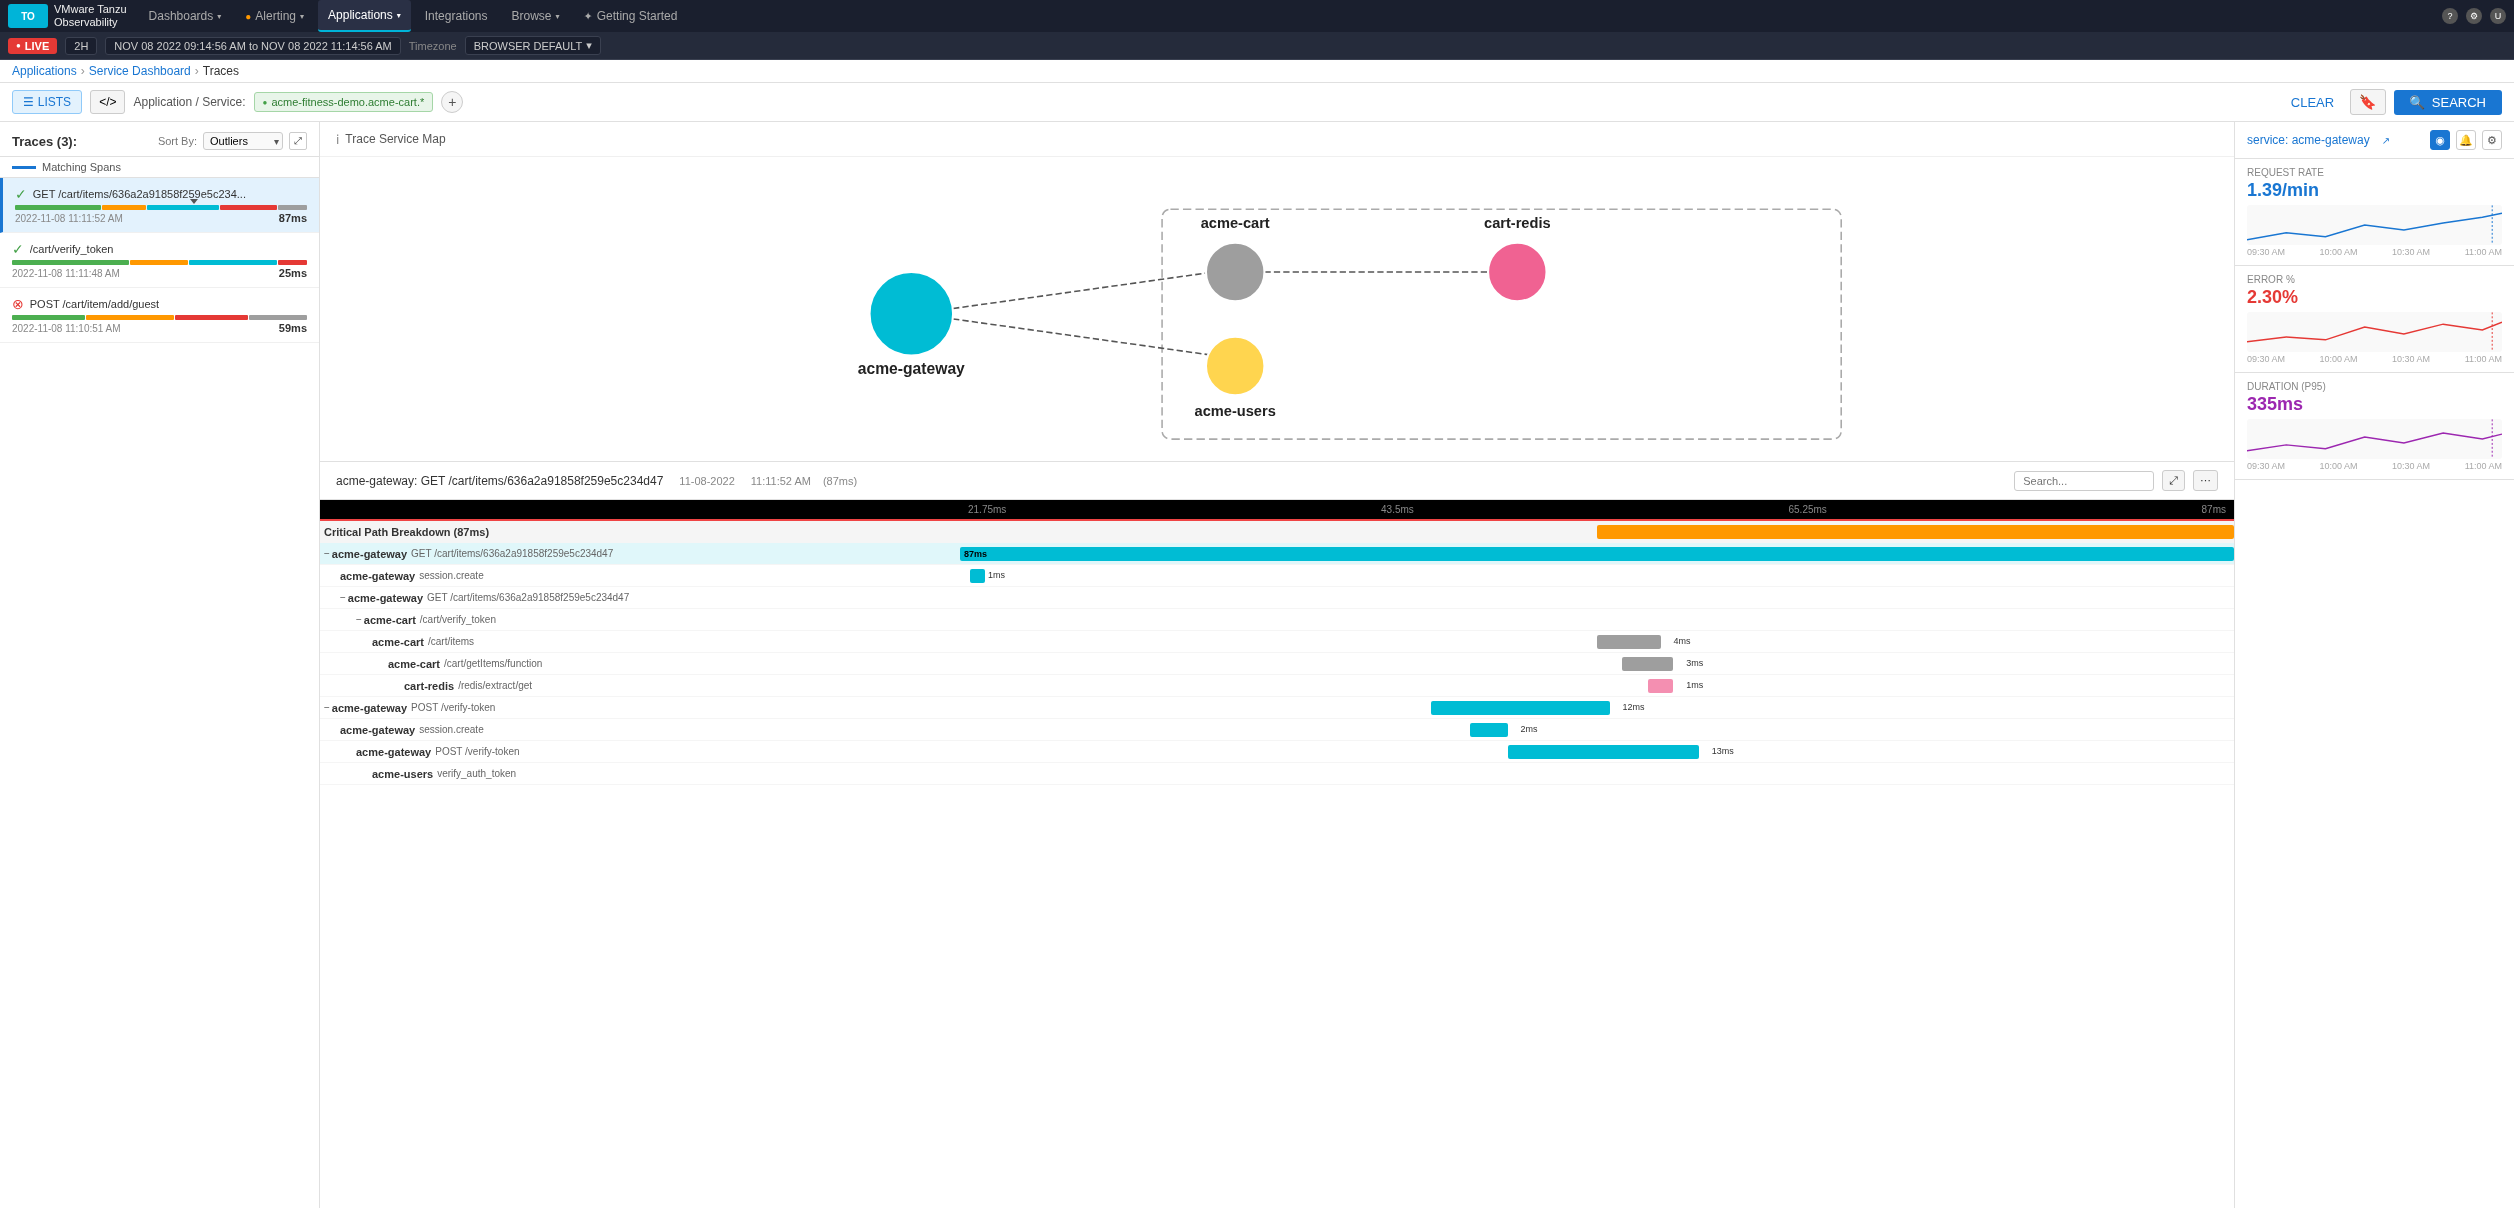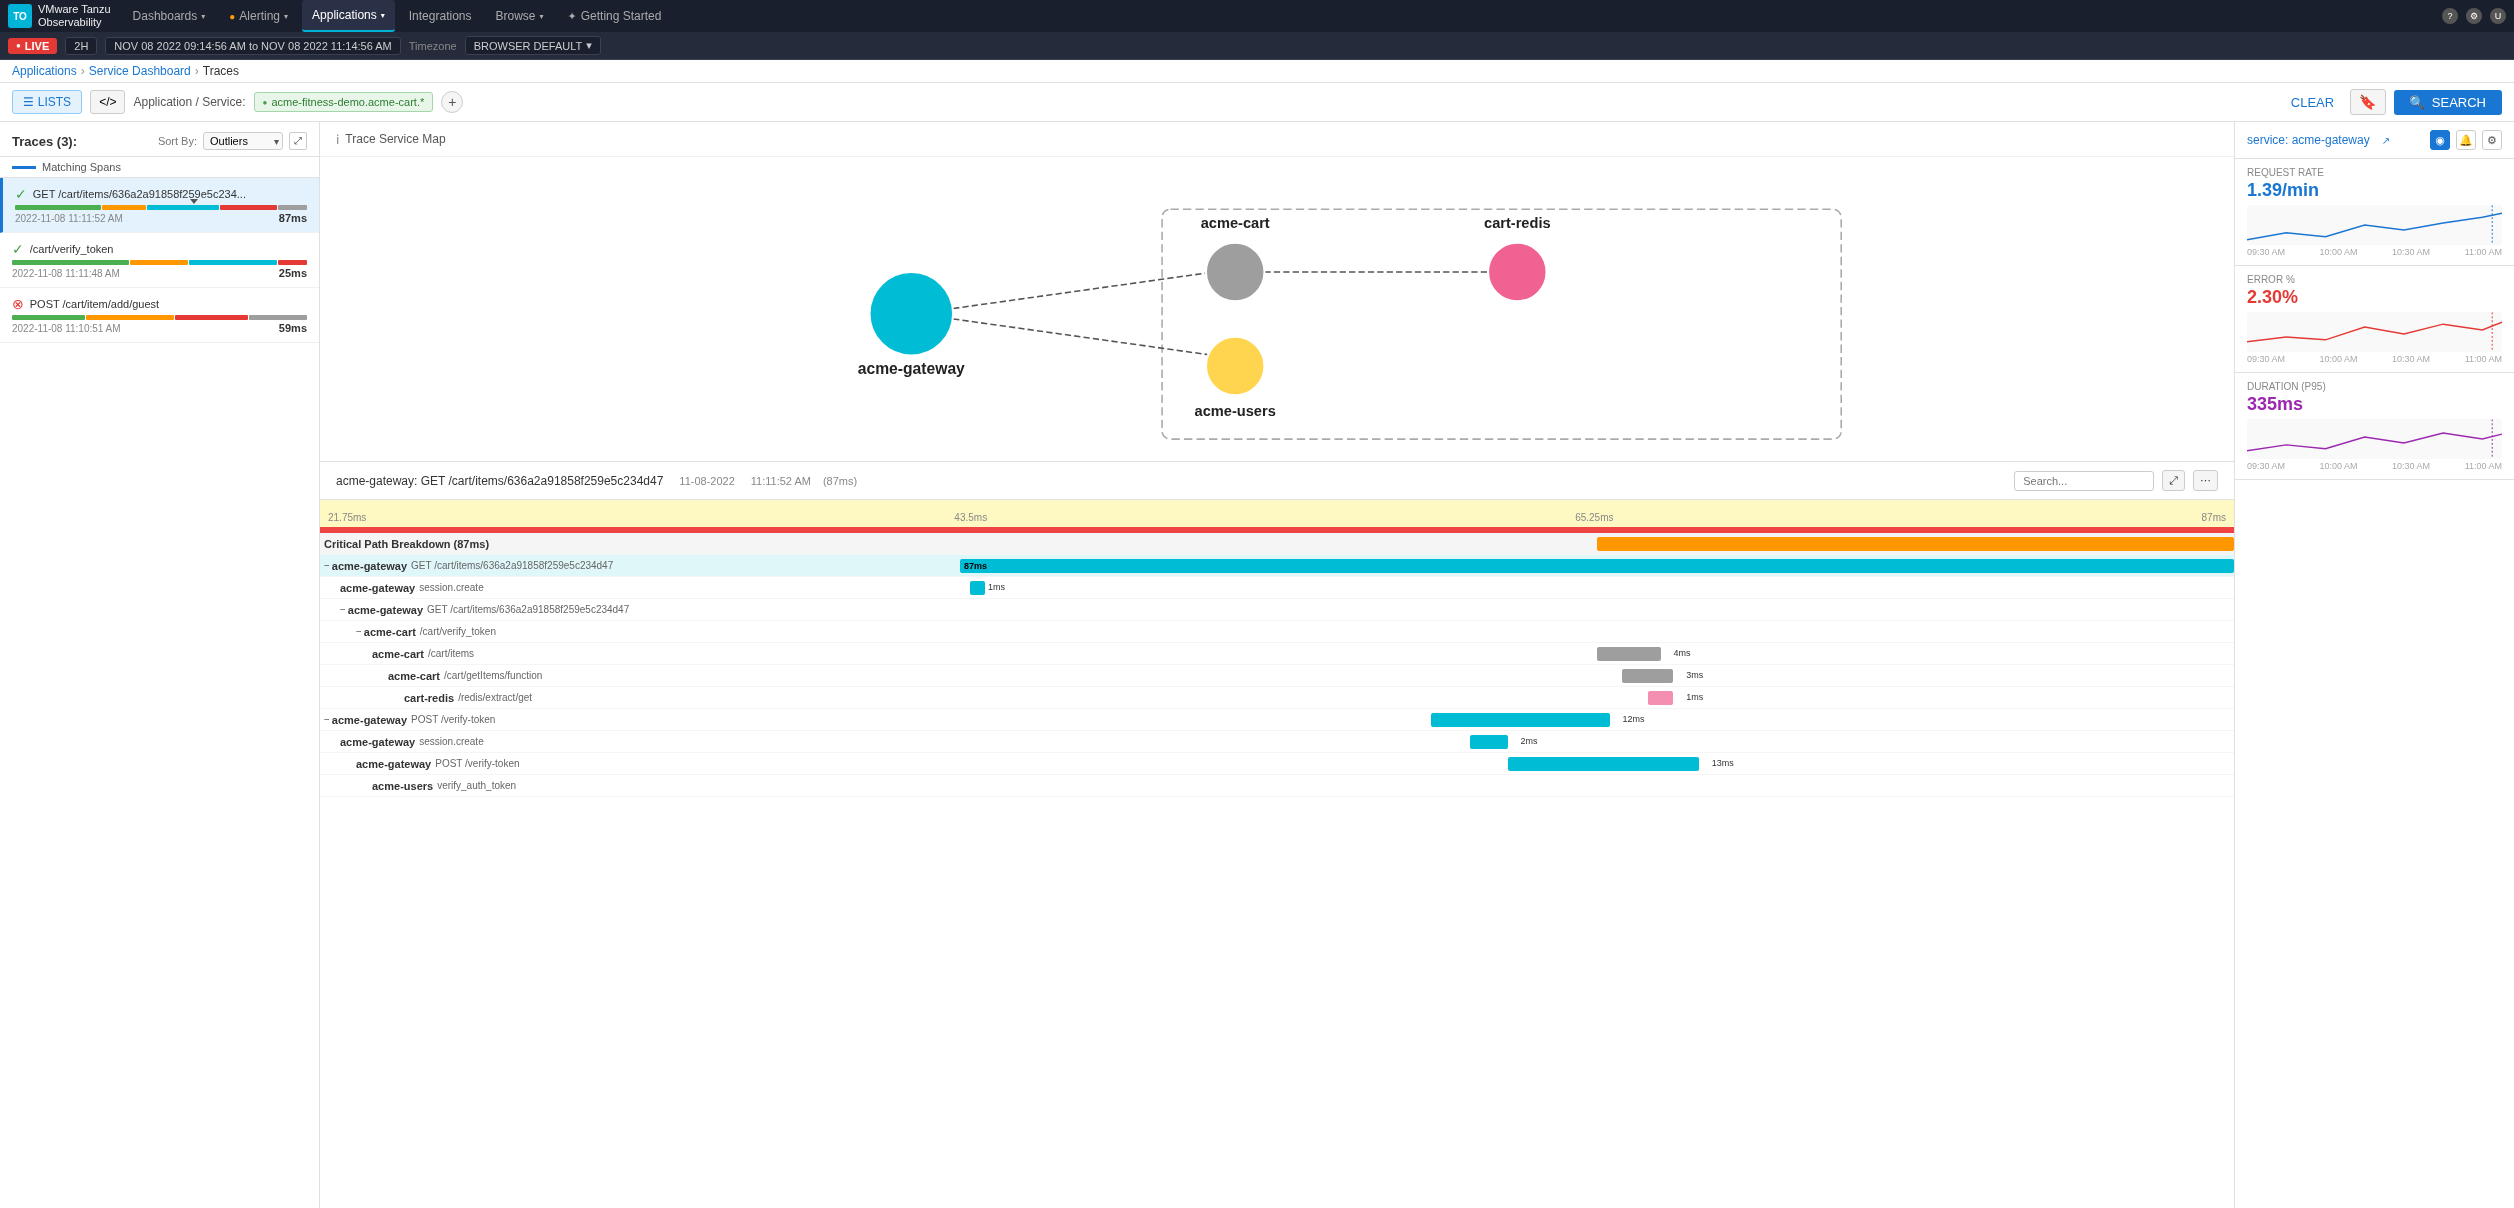--- a/index.html
+++ b/index.html
@@ -15,21 +15,21 @@
       padding: 0 8px;
       gap: 4px;
     }
     .nav-logo {
       display: flex;
       align-items: center;
       gap: 6px;
       margin-right: 8px;
     }
     .nav-logo-icon {
-      width: 24px;
+      width: 40px;
       height: 24px;
       background: #00b4d8;
       border-radius: 3px;
       display: flex;
       align-items: center;
       justify-content: center;
       font-size: 10px;
       color: white;
       font-weight: bold;
     }
@@ -368,25 +368,24 @@
       padding: 3px 6px;
       font-size: 11px;
       cursor: pointer;
       background: #f5f5f5;
     }
 
     .waterfall-content { flex: 1; overflow-y: auto; }
 
     .wf-timeline-header {
       display: flex;
-      background: #fef9c3;
-      border-bottom: 6px solid #ef4444;
+      background: #000000;
+      border-bottom: 2px solid #ef4444;
       font-size: 10px;
       color: #888;
-      flex-direction: column;
     }
     .wf-labels-col { width: 640px; min-width: 640px; padding: 4px 8px; font-weight: 600; font-size: 11px; }
     .wf-time-col { flex: 1; display: flex; justify-content: space-between; padding: 4px 8px; }
 
     .wf-row {
       display: flex;
       border-bottom: 1px solid #f5f5f5;
       height: 22px;
       align-items: center;
     }

